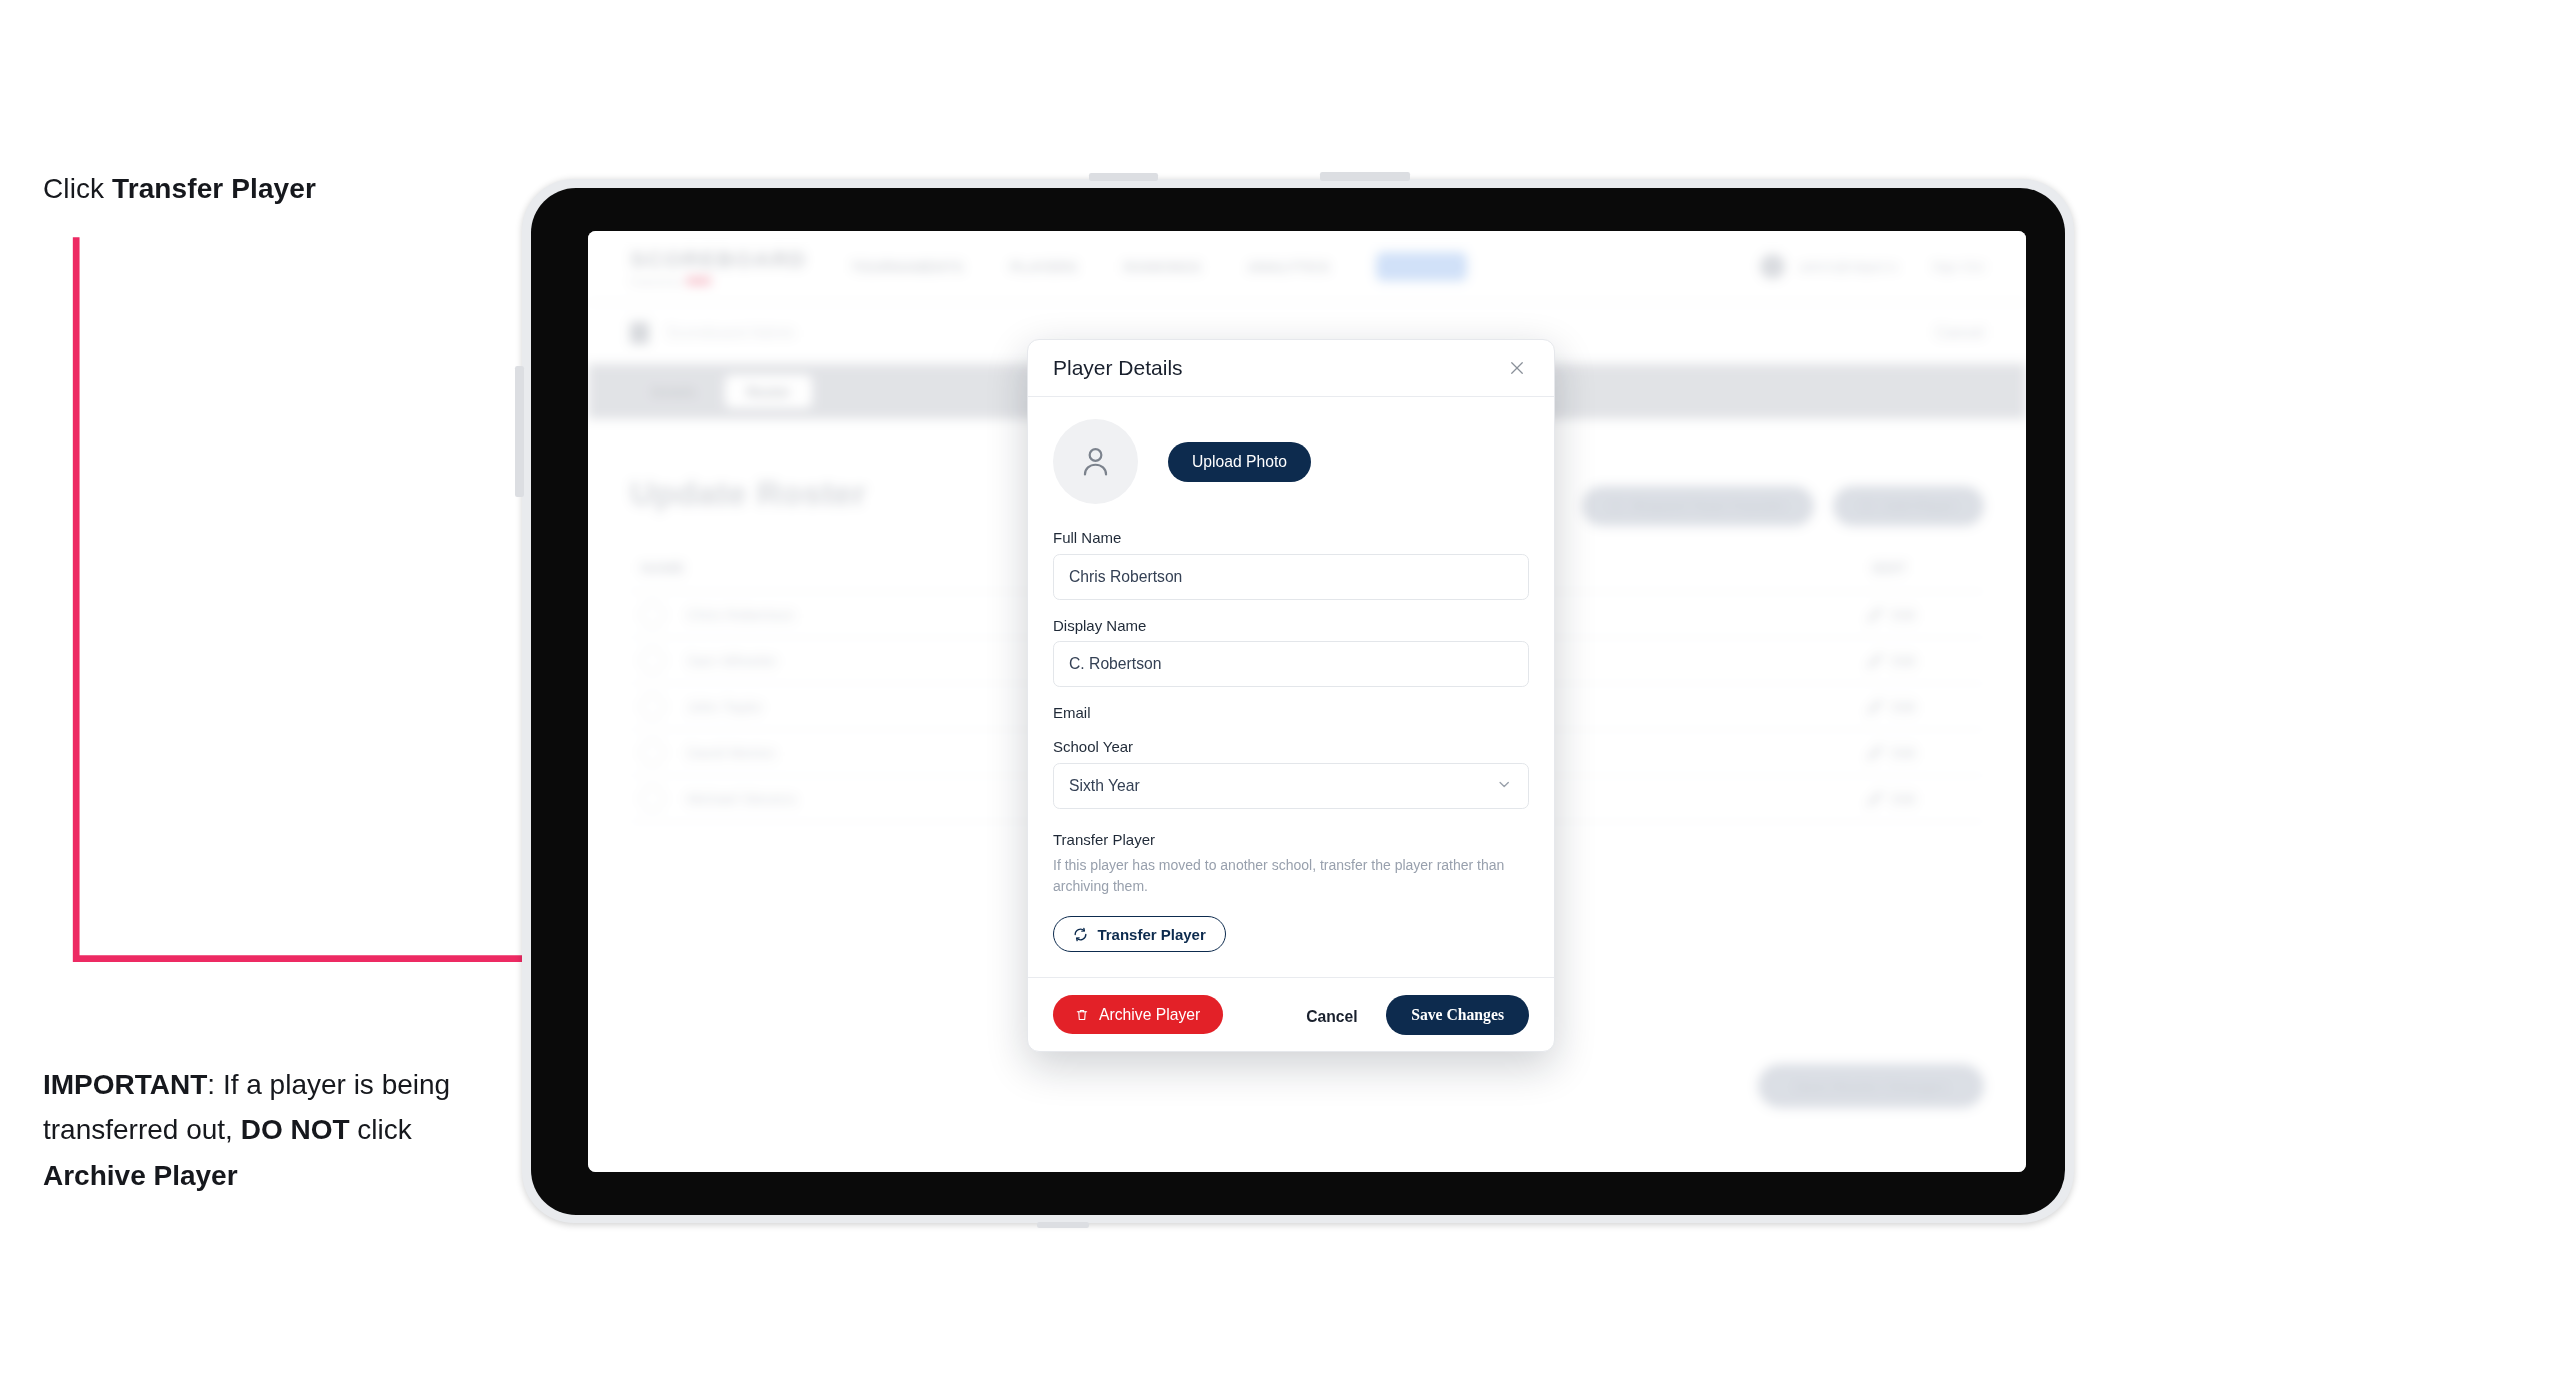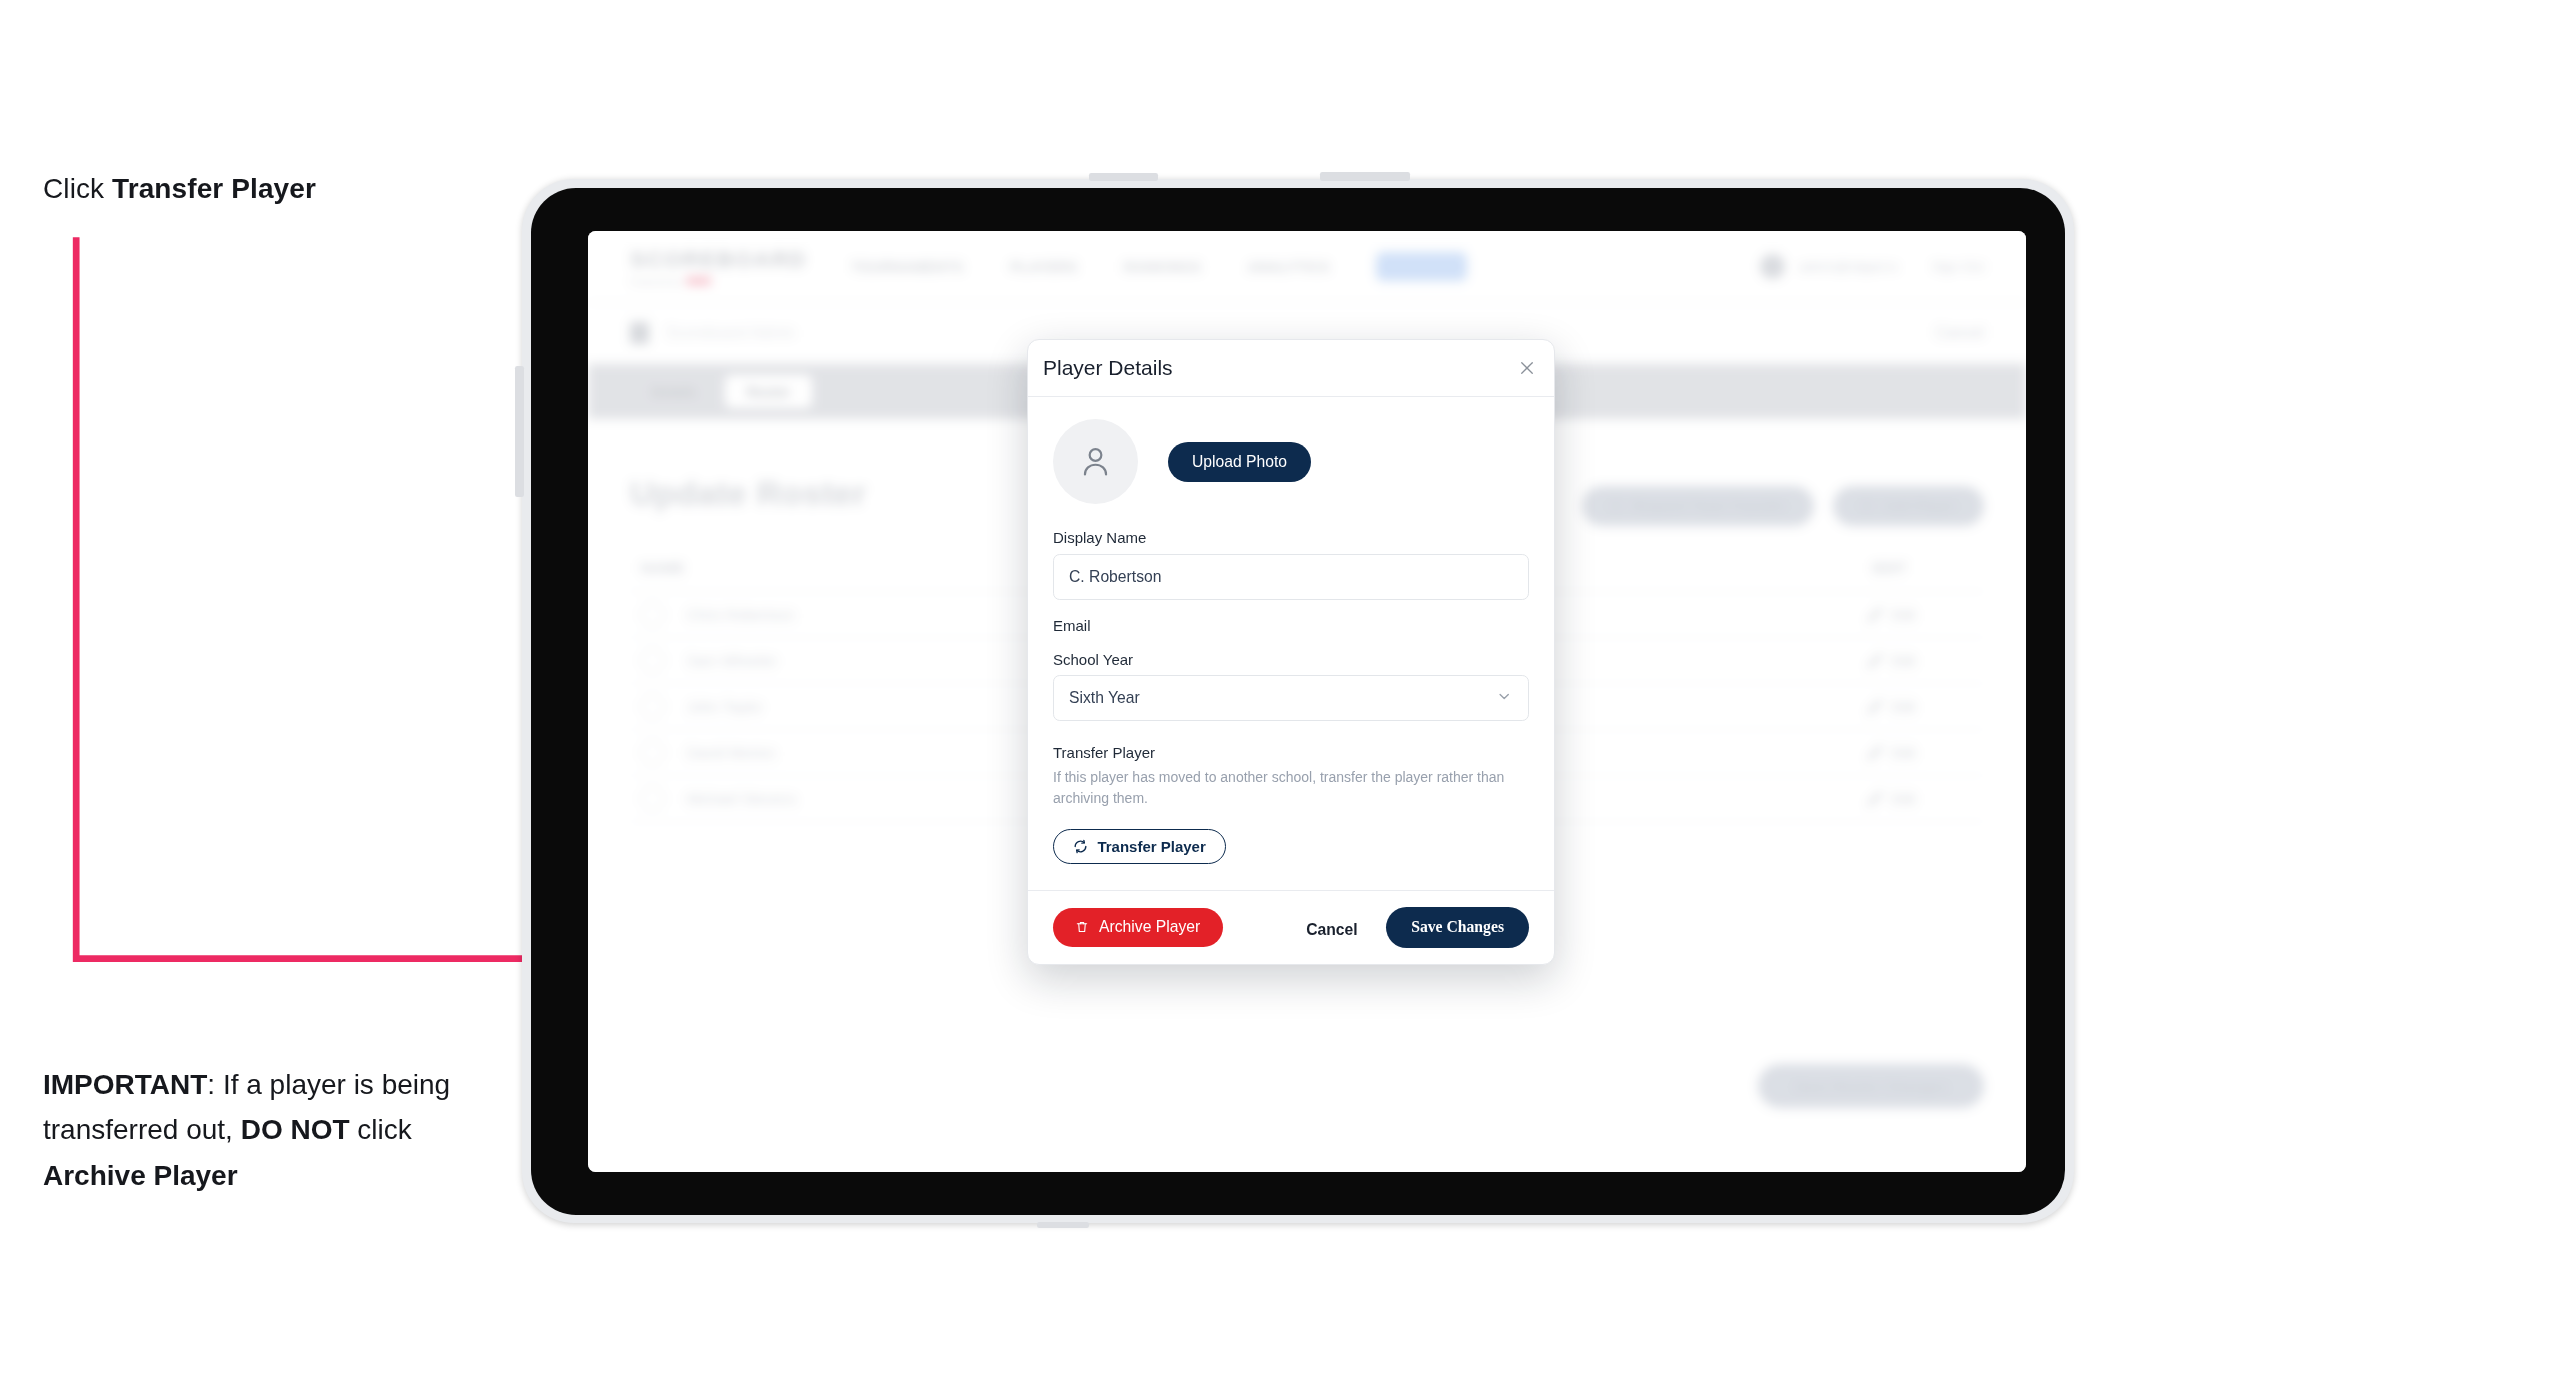--- a/index.html
+++ b/index.html
@@ -158,21 +158,21 @@
     left:1027px; top:339px;
     width:528px;
     background:#ffffff;
     border:0.7px solid #e6e8ec;
     border-radius:12px;
     box-shadow:0 13.4px 42px rgba(15,23,42,0.20);
     overflow:hidden;
   }
   .modal-header {
     height:57px; display:flex; align-items:center;
-    padding:0 15px; border-bottom:0.7px solid #e9ebef;
+    padding:0 25px; border-bottom:0.7px solid #e9ebef;
   }
   .modal-title { font-size:21px; color:#19202d; font-weight:400; }
   .modal-close {
     margin-left:auto; width:25px; height:25px;
     display:flex; align-items:center; justify-content:center;
     cursor:pointer;
   }
   .modal-body { padding:22.4px 25px 6px 25px; }
 
   .photo-row { display:flex; align-items:center; gap:30px; margin-bottom:25px; }
@@ -393,20 +393,24 @@
     <div class="photo-row">
       <div class="avatar-lg">
         <svg width="39" height="39" viewBox="0 0 24 24" fill="none" stroke="#7c838d" stroke-width="1.35" stroke-linecap="round">
           <circle cx="12" cy="8" r="3.6"></circle>
           <path d="M5.5 20c0-3.6 2.9-6 6.5-6s6.5 2.4 6.5 6"></path>
         </svg>
       </div>
       <button class="upload-btn">Upload Photo</button>
     </div>
 
+    <div class="field">
+      <label class="field-label">Full Name</label>
+      <input class="field-input" type="text" value="Chris Robertson" style="">
+    </div>
 
     <div class="field">
       <label class="field-label">Display Name</label>
       <input class="field-input" type="text" value="C. Robertson" style="">
     </div>
 
     <div class="field">
       <label class="field-label">Email</label>
     </div>
 

